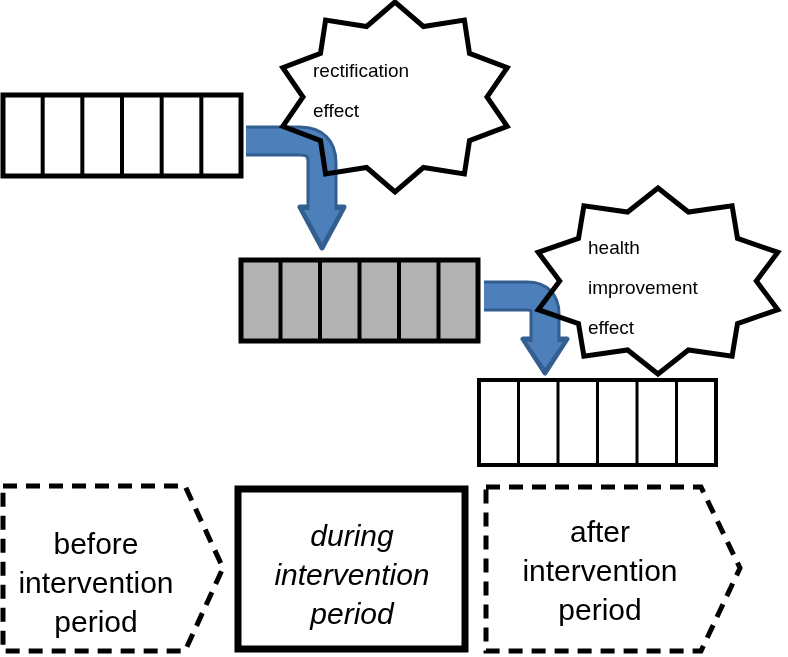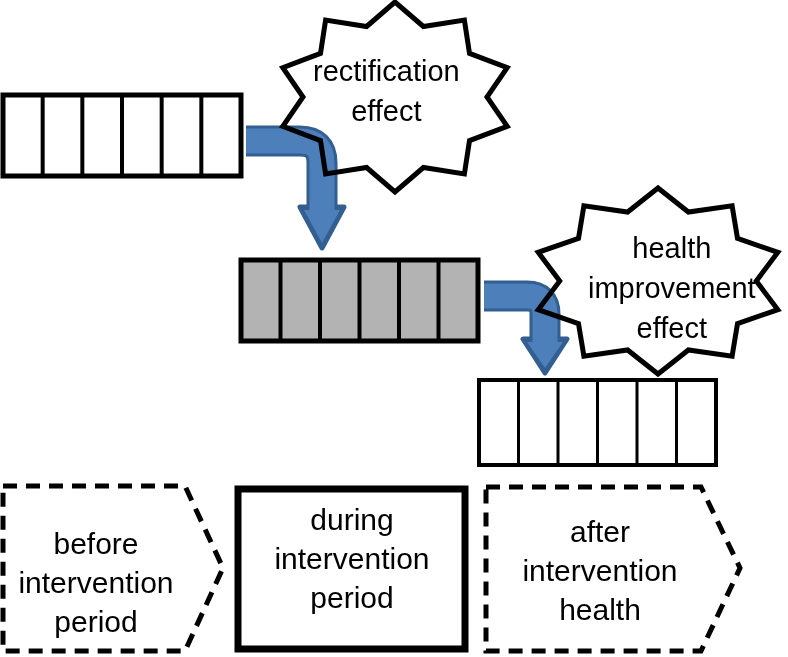--- a/index.html
+++ b/index.html
@@ -21,32 +21,32 @@
   .period-box { fill: #ffffff; stroke: var(--outline); stroke-width: 7; }
 
   
   .arrow-under { fill: none; stroke: var(--arrow-outline); stroke-width: 31; }
   .arrow-over  { fill: none; stroke: var(--arrow-fill);  stroke-width: 25; }
   .arrow-head-under { fill: var(--arrow-outline); stroke: var(--arrow-outline); stroke-width: 5; stroke-linejoin: round; }
   .arrow-head-over  { fill: var(--arrow-fill); }
 
   
   .burst-text {
-    position: absolute; font-size: 29px; line-height: 40px;
-    color: var(--text); white-space: pre-line; text-align: center;
+    position: absolute; font-size: 19px; line-height: 40px;
+    color: var(--text); white-space: pre-line; text-align: left;
   }
   #burst1-text { left: 313px; top: 51px; }
   #burst2-text { left: 588px; top: 228px; }
 
   .period-text {
     position: absolute; font-size: 30px; line-height: 39px;
     color: var(--text); white-space: pre-line; text-align: center;
   }
   #period-before { left: 2px;   top: 524px; width: 188px; text-align: center; }
-  #period-during { left: 237px; top: 500px; width: 230px; }
+  #period-during { left: 237px; top: 516px; width: 230px; font-style: italic; }
   #period-after  { left: 486px; top: 512px; width: 228px; }
 </style>
 </head>
 <body>
 
 <div class="canvas">
   <svg width="788" height="657" viewBox="0 0 788 657">
 
     <g>
       <path class="arrow-under" d="M246,141 L300,141 Q322,141 322,163 L322,212"></path>
@@ -101,14 +101,14 @@
 improvement
 effect</div>
   <div class="period-text" id="period-before">before
 intervention
 period</div>
   <div class="period-text" id="period-during">during
 intervention
 period</div>
   <div class="period-text" id="period-after">after
 intervention
-health</div>
+period</div>
 </div>
 
 </body></html>

